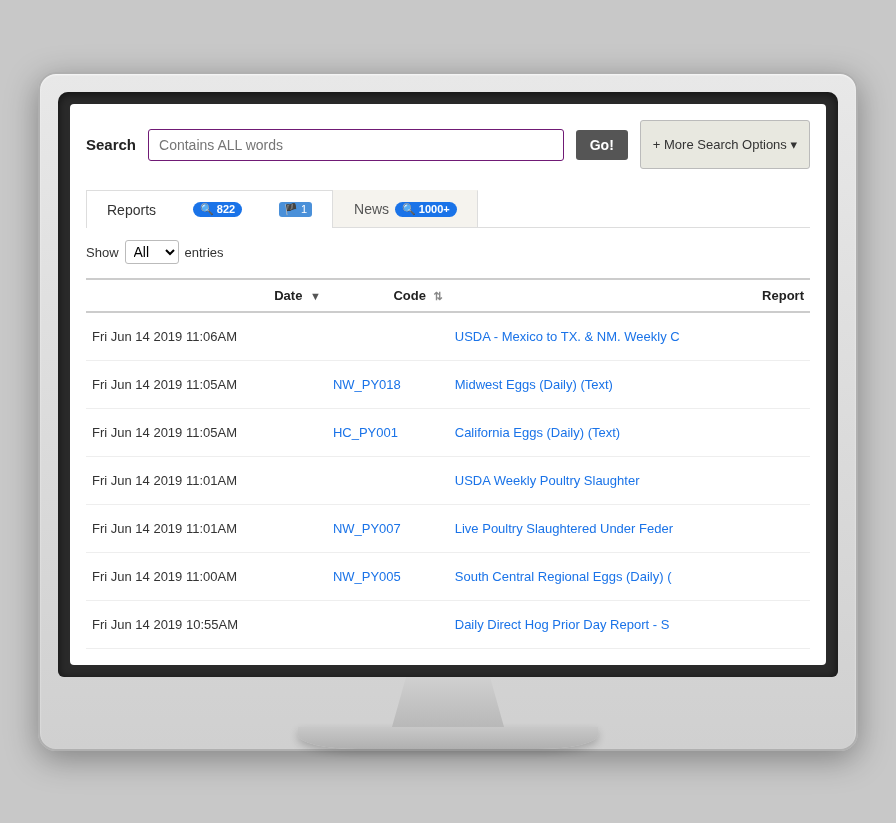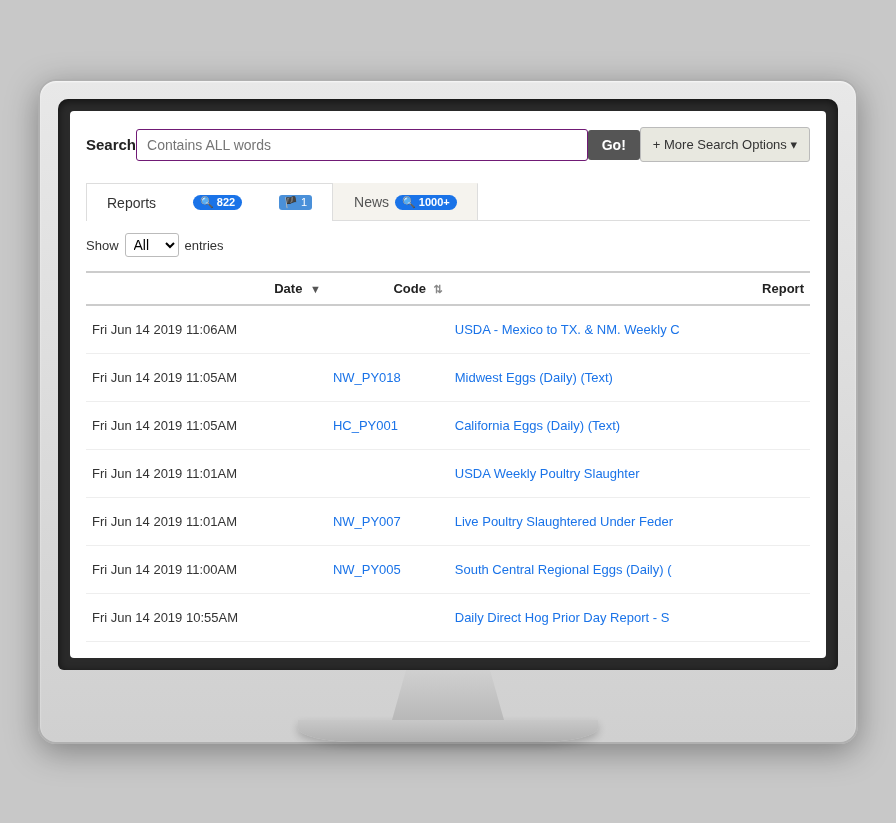--- a/index.html
+++ b/index.html
@@ -56,21 +56,21 @@
 
     
     .app-content {
       padding: 16px;
     }
 
     
     .search-bar {
       display: flex;
       align-items: center;
-      gap: 0;
+      gap: 12px;
       margin-bottom: 21px;
     }
 
     .search-label {
       font-weight: bold;
       font-size: 15px;
       color: #222;
       white-space: nowrap;
     }
 
@@ -93,21 +93,21 @@
       font-size: 14px;
       font-weight: bold;
       cursor: pointer;
     }
 
     .more-options-button {
       background: #e8e8e0;
       color: #333;
       border: 1px solid #bbb;
       border-radius: 3px;
-      padding: 9px 12px;
+      padding: 16px 12px;
       font-size: 13px;
       cursor: pointer;
       white-space: nowrap;
     }
 
     
     .tabs {
       display: flex;
       border-bottom: 1px solid #ddd;
       margin-bottom: 12px;

